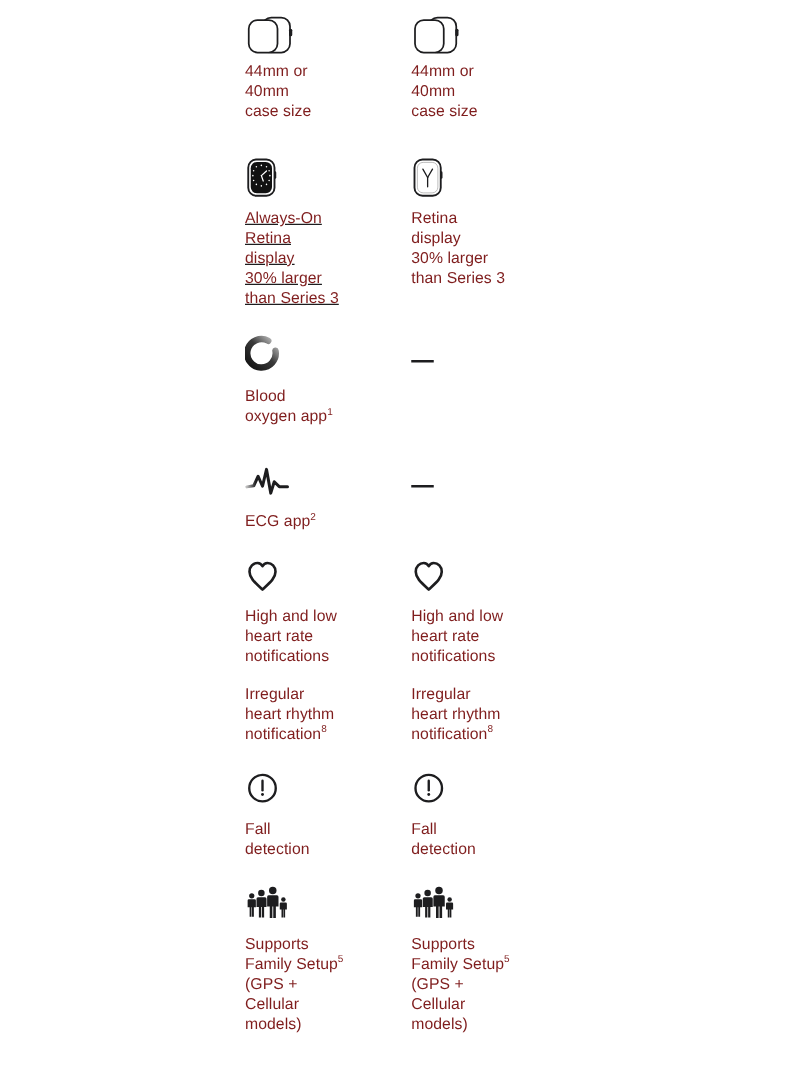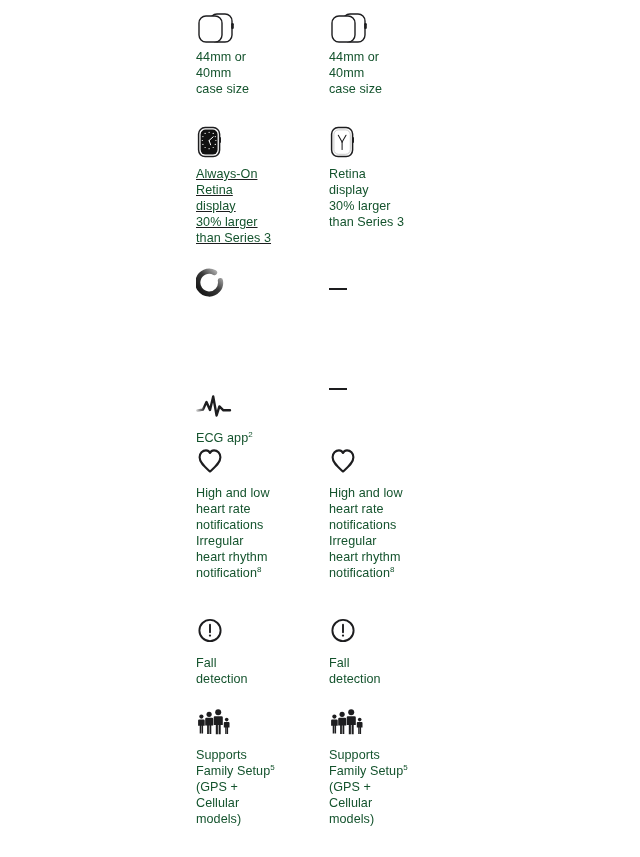--- a/index.html
+++ b/index.html
@@ -39,25 +39,26 @@
     display: block;
     height: 42px;
     position: relative;
   }
   .feature-icon svg { display: block; }
 
   .feature-text {
     font-size: 12.6px;
     line-height: 15.9px;
     letter-spacing: 0.005em;
-    color: #14532d;
+    color: #7f1d1d;
     white-space: pre-line;
     margin: 0;
   }
   .feature-text.second {
+    margin-top: 14px;
   }
   .sup {
     font-size: 8px;
     vertical-align: super;
     line-height: 0;
   }
   .dash {
     display: block;
     width: 18px;
     height: 2px;
@@ -129,23 +130,25 @@
           <defs>
             <linearGradient id="bo-grad" x1="0" y1="1" x2="1" y2="0">
               <stop offset="0%" stop-color="#111111"></stop>
               <stop offset="55%" stop-color="#3a3a3a"></stop>
               <stop offset="100%" stop-color="#c9c9c9"></stop>
             </linearGradient>
           </defs>
           <path d="M18.6 4.6 A11.4 11.4 0 1 0 24.4 12.6" fill="none" stroke="url(#bo-grad)" stroke-width="5.2" stroke-linecap="round"></path>
         </svg>
       </span>
-    </div>
-
-    <div class="feature" style="top:389px;">
+      <p class="feature-text"><span>Blood
+oxygen app</span><span class="sup">1</span></p>
+    </div>
+
+    <div class="feature" style="top:368px;">
       <span class="feature-icon">
         <svg width="48" height="42" viewBox="0 0 48 42">
           <defs>
             <linearGradient id="ecg-grad" x1="0" y1="0" x2="1" y2="0">
               <stop offset="0%" stop-color="#bdbdbd"></stop>
               <stop offset="22%" stop-color="#1d1d1f"></stop>
               <stop offset="100%" stop-color="#1d1d1f"></stop>
             </linearGradient>
           </defs>
           <path d="M1.5 21.5 L7 20.6 L10.5 13 L14 21 L17.2 7.5 L20.6 26.5 L23.4 17.4 L27.4 21.3 L34 21.3" fill="none" stroke="url(#ecg-grad)" stroke-width="2.4" stroke-linecap="round" stroke-linejoin="round"></path>

